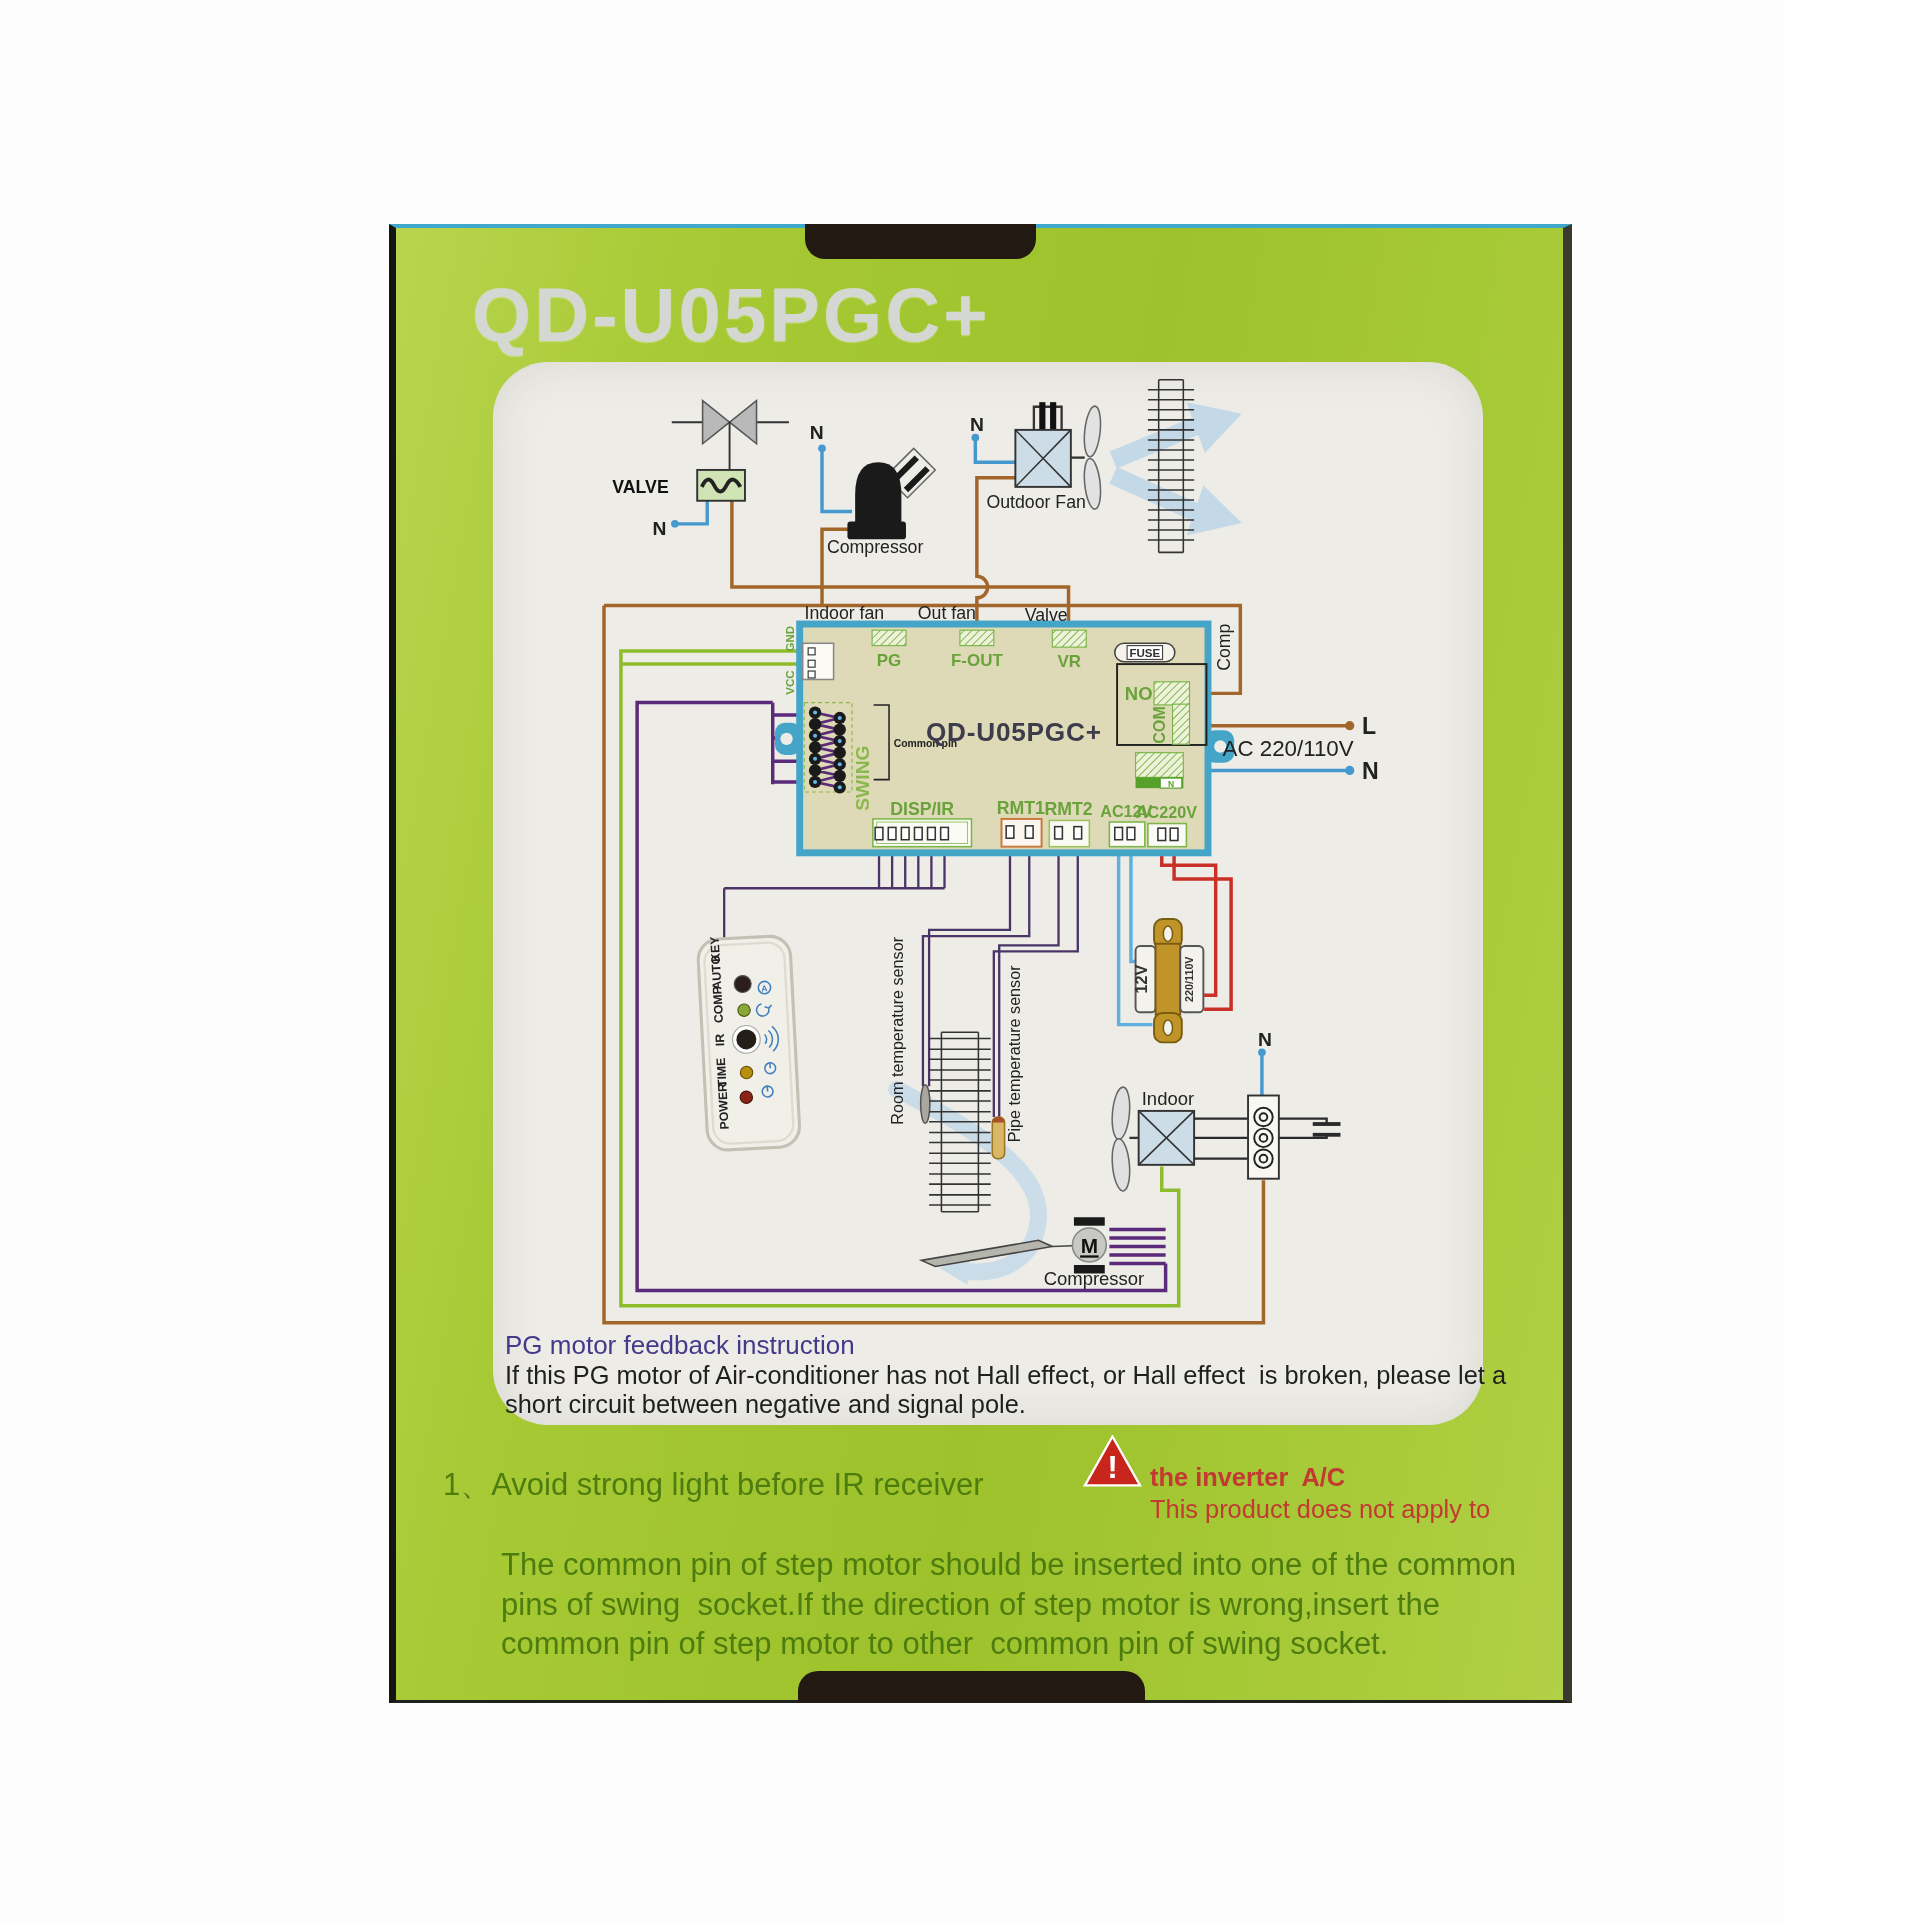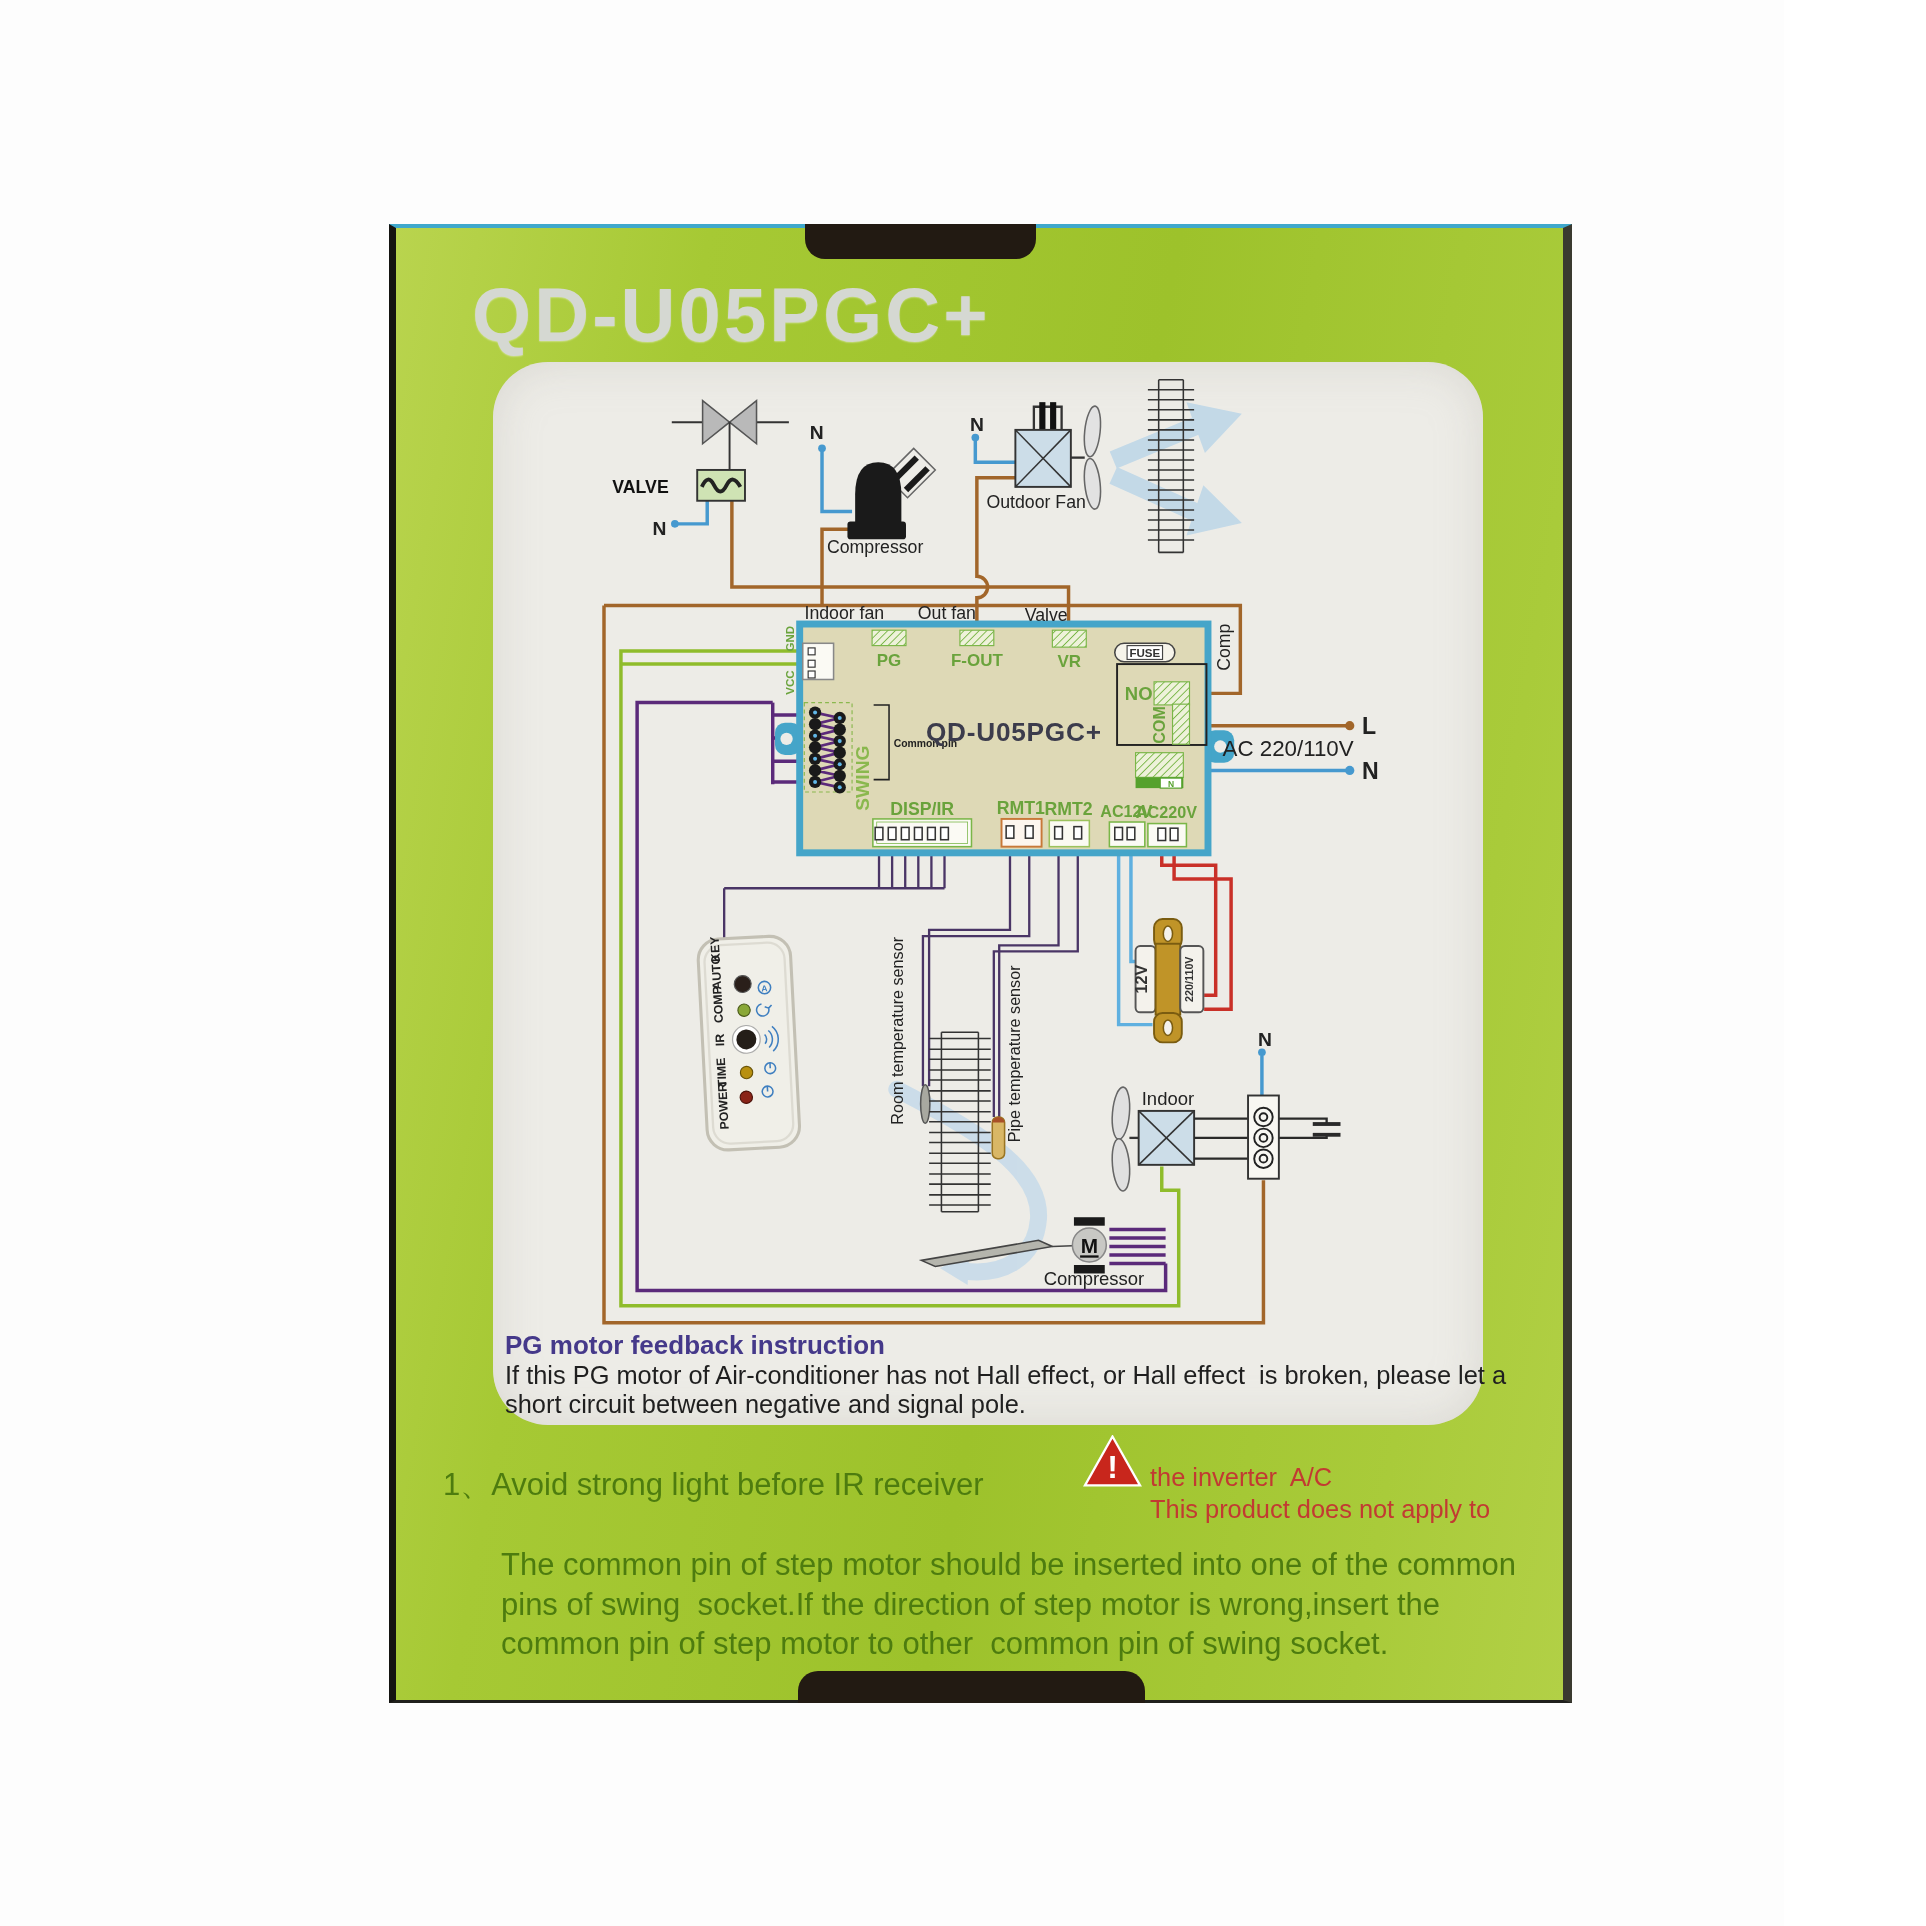--- a/index.html
+++ b/index.html
@@ -11,25 +11,25 @@
        border-bottom:3.1px solid #20201c;box-sizing:border-box;}
   .handle{position:absolute;background:#221a12;}
   .handle.top{left:805px;top:224px;width:231px;height:35px;border-radius:0 0 20px 20px;}
   .handle.bottom{left:798px;top:1671px;width:347px;height:32px;border-radius:20px 20px 0 0;}
   .title{position:absolute;left:472px;top:271px;font-size:76px;font-weight:700;letter-spacing:3.1px;
          color:#d5d8d2;text-shadow:0 0.8px 1.5px rgba(255,255,255,.35);}
   .panel{position:absolute;left:493px;top:362px;width:990px;height:1063px;background:#edece7;
          border-radius:55px;box-shadow:inset 0 0 46px rgba(180,178,168,.35);}
   svg.diagram{position:absolute;left:0;top:0;width:1926px;height:1926px;}
   .lbl{position:absolute;white-space:pre;}
-  .instr-head{left:505px;top:1330px;font-size:26px;font-weight:700;color:#45398a;}
+  .instr-head{left:505px;top:1330px;font-size:26px;font-weight:400;color:#45398a;}
   .instr-line1{left:505px;top:1361px;font-size:25.4px;color:#1f1f1f;}
   .instr-line2{left:505px;top:1390px;font-size:25.4px;color:#1f1f1f;}
   .warn-line1{left:1150px;top:1495px;font-size:25.4px;font-weight:400;color:#c23a32;}
-  .warn-line2{left:1150px;top:1463px;font-size:25.4px;font-weight:400;color:#c23a32;}
+  .warn-line2{left:1150px;top:1463px;font-size:25.4px;font-weight:700;color:#c23a32;}
   .note{color:#4d7c0f;font-size:31px;}
   .n1{left:443px;top:1464px;}
   .n2{left:443px;top:1507px;}
   .n2b{left:501px;top:1547px;}
   .n2c{left:501px;top:1587px;}
   .n2d{left:501px;top:1626px;}
   .warn-tri{position:absolute;left:1083px;top:1435px;}
 </style>
 </head>
 <body>

